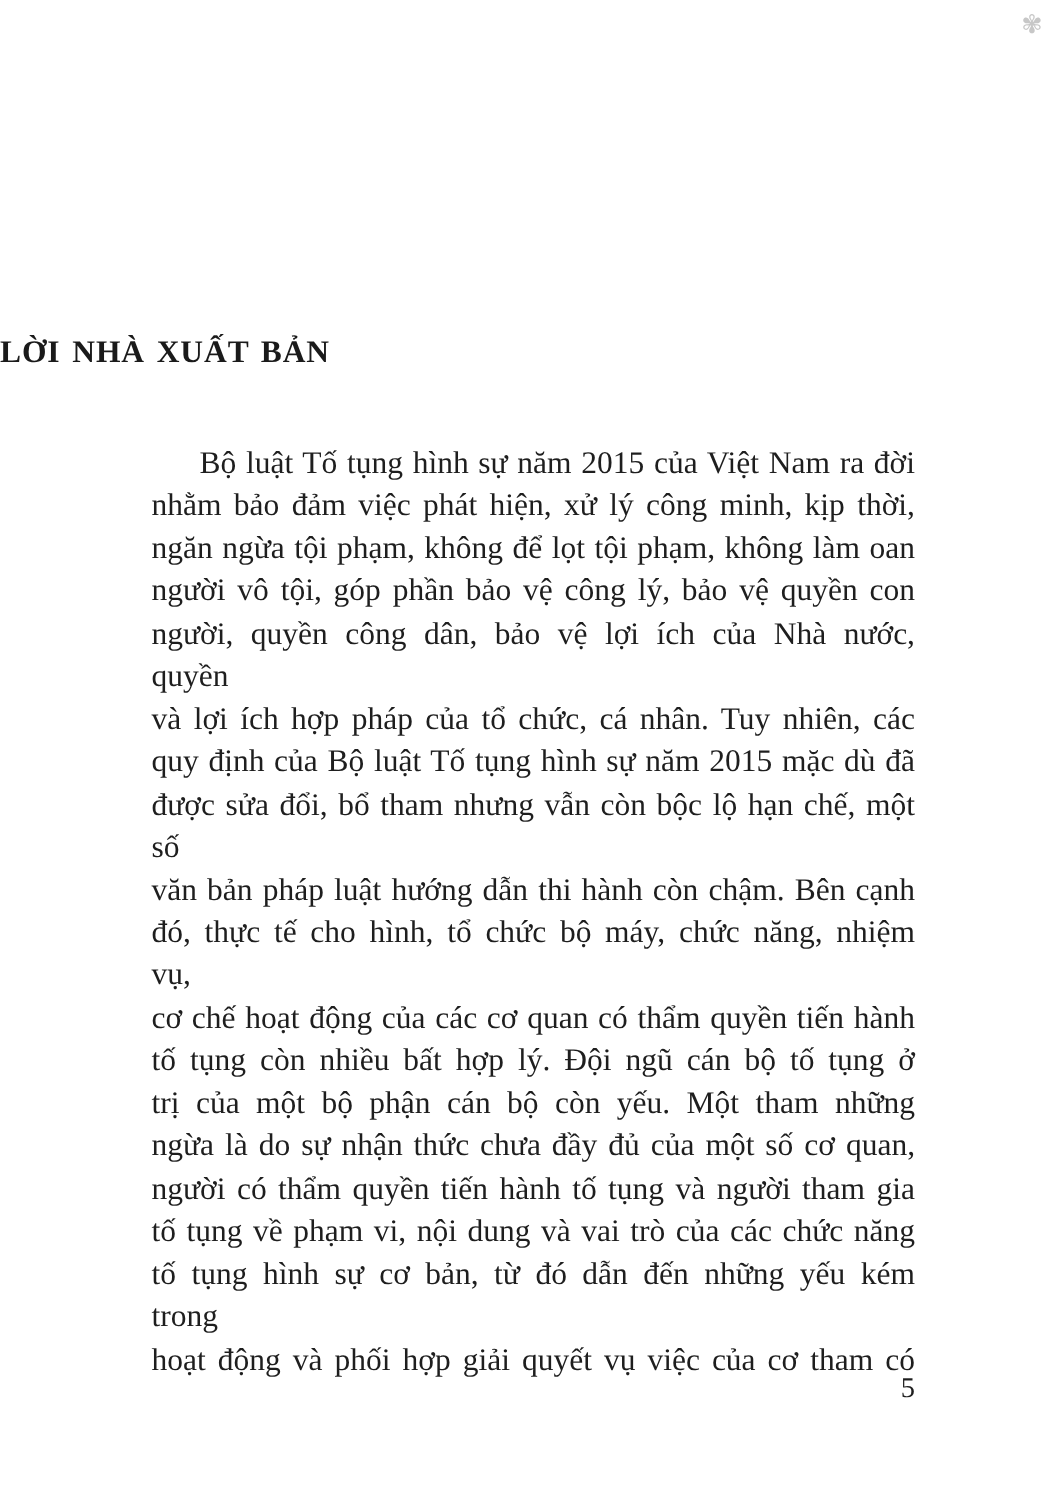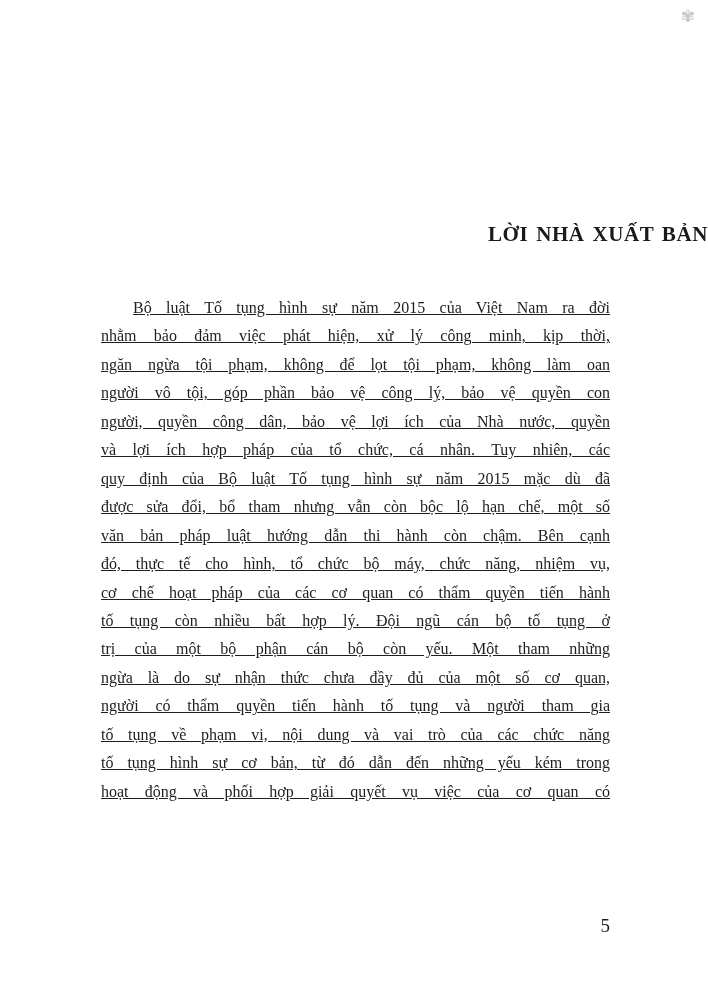--- a/index.html
+++ b/index.html
@@ -24,41 +24,40 @@
     line-height: 1;
     color: #c7c7c7;
     user-select: none;
   }
   .title {
     position: absolute;
     top: 222px;
     left: 0;
     width: 708px;
     margin: 0;
-    text-align: right;
+    text-align: left;
     font-size: 21px;
     font-weight: bold;
     letter-spacing: 0.6px;
     word-spacing: 2px;
     color: #1a1a1a;
   }
   .body-text {
     position: absolute;
     top: 294px;
     left: 101px;
     width: 509px;
   }
   .body-text .line {
-    font-size: 16px;
+    font-size: 21px;
     line-height: 28.45px;
     text-align: justify;
     text-align-last: justify;
     word-spacing: 1px;
     white-space: normal;
-    text-decoration: underline;
   }
   .body-text .line.first {
     text-indent: 32px;
   }
   .page-number {
     position: absolute;
     top: 915px;
     left: 101px;
     width: 509px;
     text-align: right;
@@ -78,24 +77,24 @@
       <div class="line first">Bộ luật Tố tụng hình sự năm 2015 của Việt Nam ra đời</div>
       <div class="line">nhằm bảo đảm việc phát hiện, xử lý công minh, kịp thời,</div>
       <div class="line">ngăn ngừa tội phạm, không để lọt tội phạm, không làm oan</div>
       <div class="line">người vô tội, góp phần bảo vệ công lý, bảo vệ quyền con</div>
       <div class="line">người, quyền công dân, bảo vệ lợi ích của Nhà nước, quyền</div>
       <div class="line">và lợi ích hợp pháp của tổ chức, cá nhân. Tuy nhiên, các</div>
       <div class="line">quy định của Bộ luật Tố tụng hình sự năm 2015 mặc dù đã</div>
       <div class="line">được sửa đổi, bổ tham nhưng vẫn còn bộc lộ hạn chế, một số</div>
       <div class="line">văn bản pháp luật hướng dẫn thi hành còn chậm. Bên cạnh</div>
       <div class="line">đó, thực tế cho hình, tổ chức bộ máy, chức năng, nhiệm vụ,</div>
-      <div class="line">cơ chế hoạt pháp của các cơ quan có thẩm quyền tiến hành</div>
+      <div class="line">cơ chế hoạt động của các cơ quan có thẩm quyền tiến hành</div>
       <div class="line">tố tụng còn nhiều bất hợp lý. Đội ngũ cán bộ tố tụng ở</div>
       <div class="line">trị của một bộ phận cán bộ còn yếu. Một tham những</div>
       <div class="line">ngừa là do sự nhận thức chưa đầy đủ của một số cơ quan,</div>
       <div class="line">người có thẩm quyền tiến hành tố tụng và người tham gia</div>
       <div class="line">tố tụng về phạm vi, nội dung và vai trò của các chức năng</div>
       <div class="line">tố tụng hình sự cơ bản, từ đó dẫn đến những yếu kém trong</div>
-      <div class="line">hoạt động và phối hợp giải quyết vụ việc của cơ quan có</div>
+      <div class="line">hoạt động và phối hợp giải quyết vụ việc của cơ tham có</div>
     </div>
 
   <div class="page-number">5</div>
 </div>
 
 </body></html>

